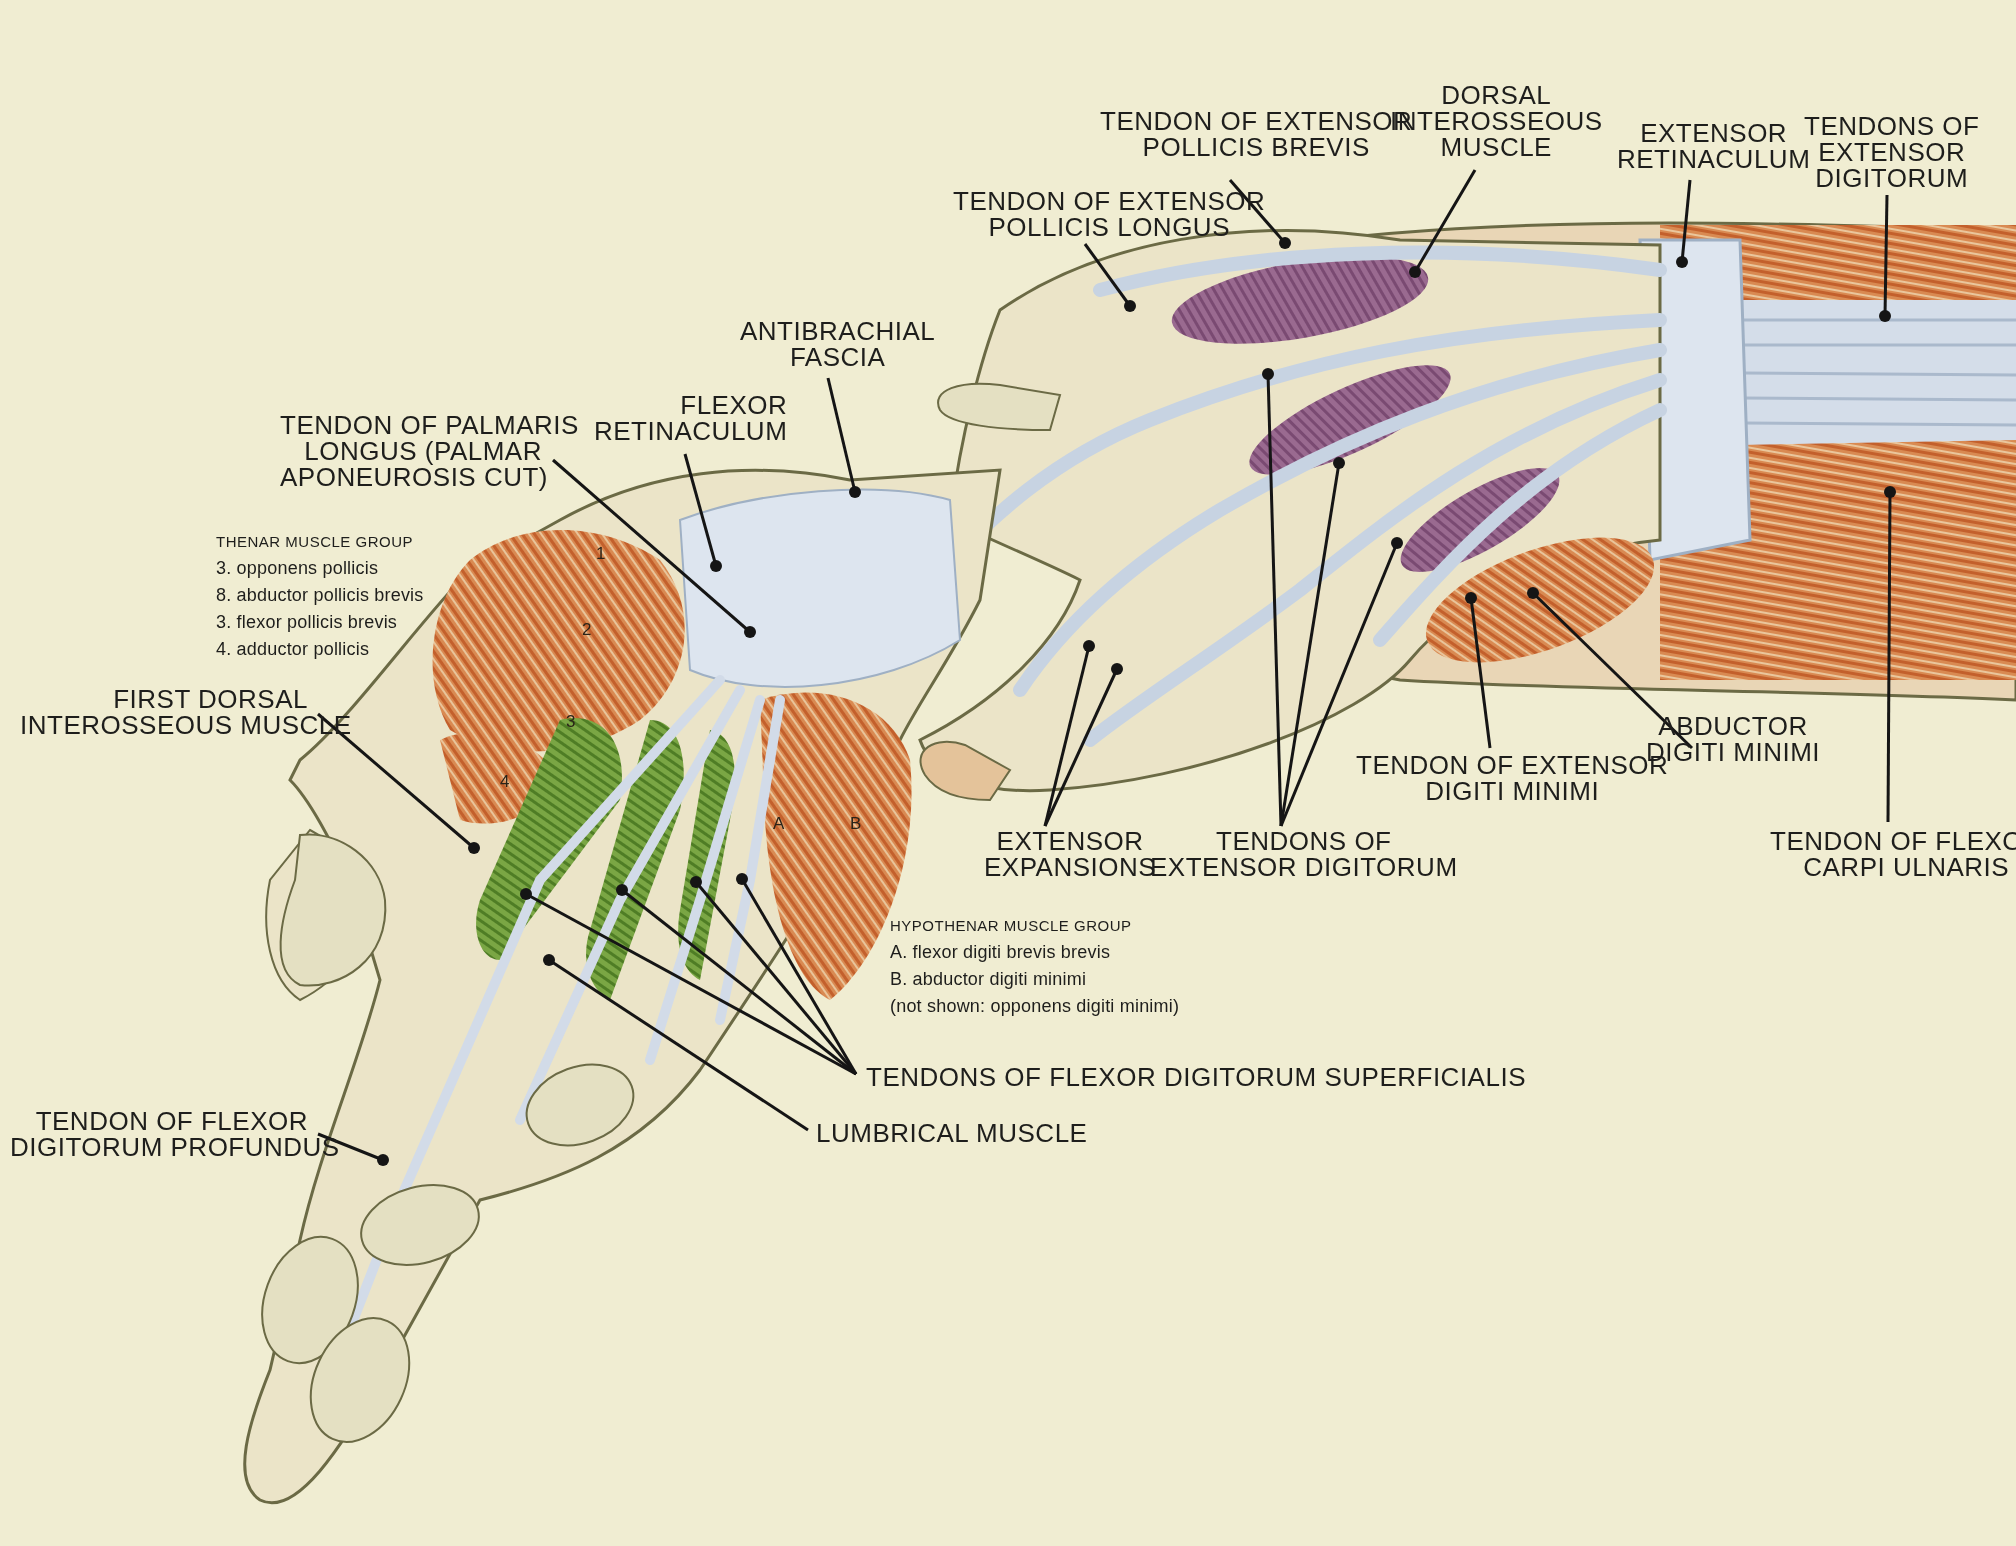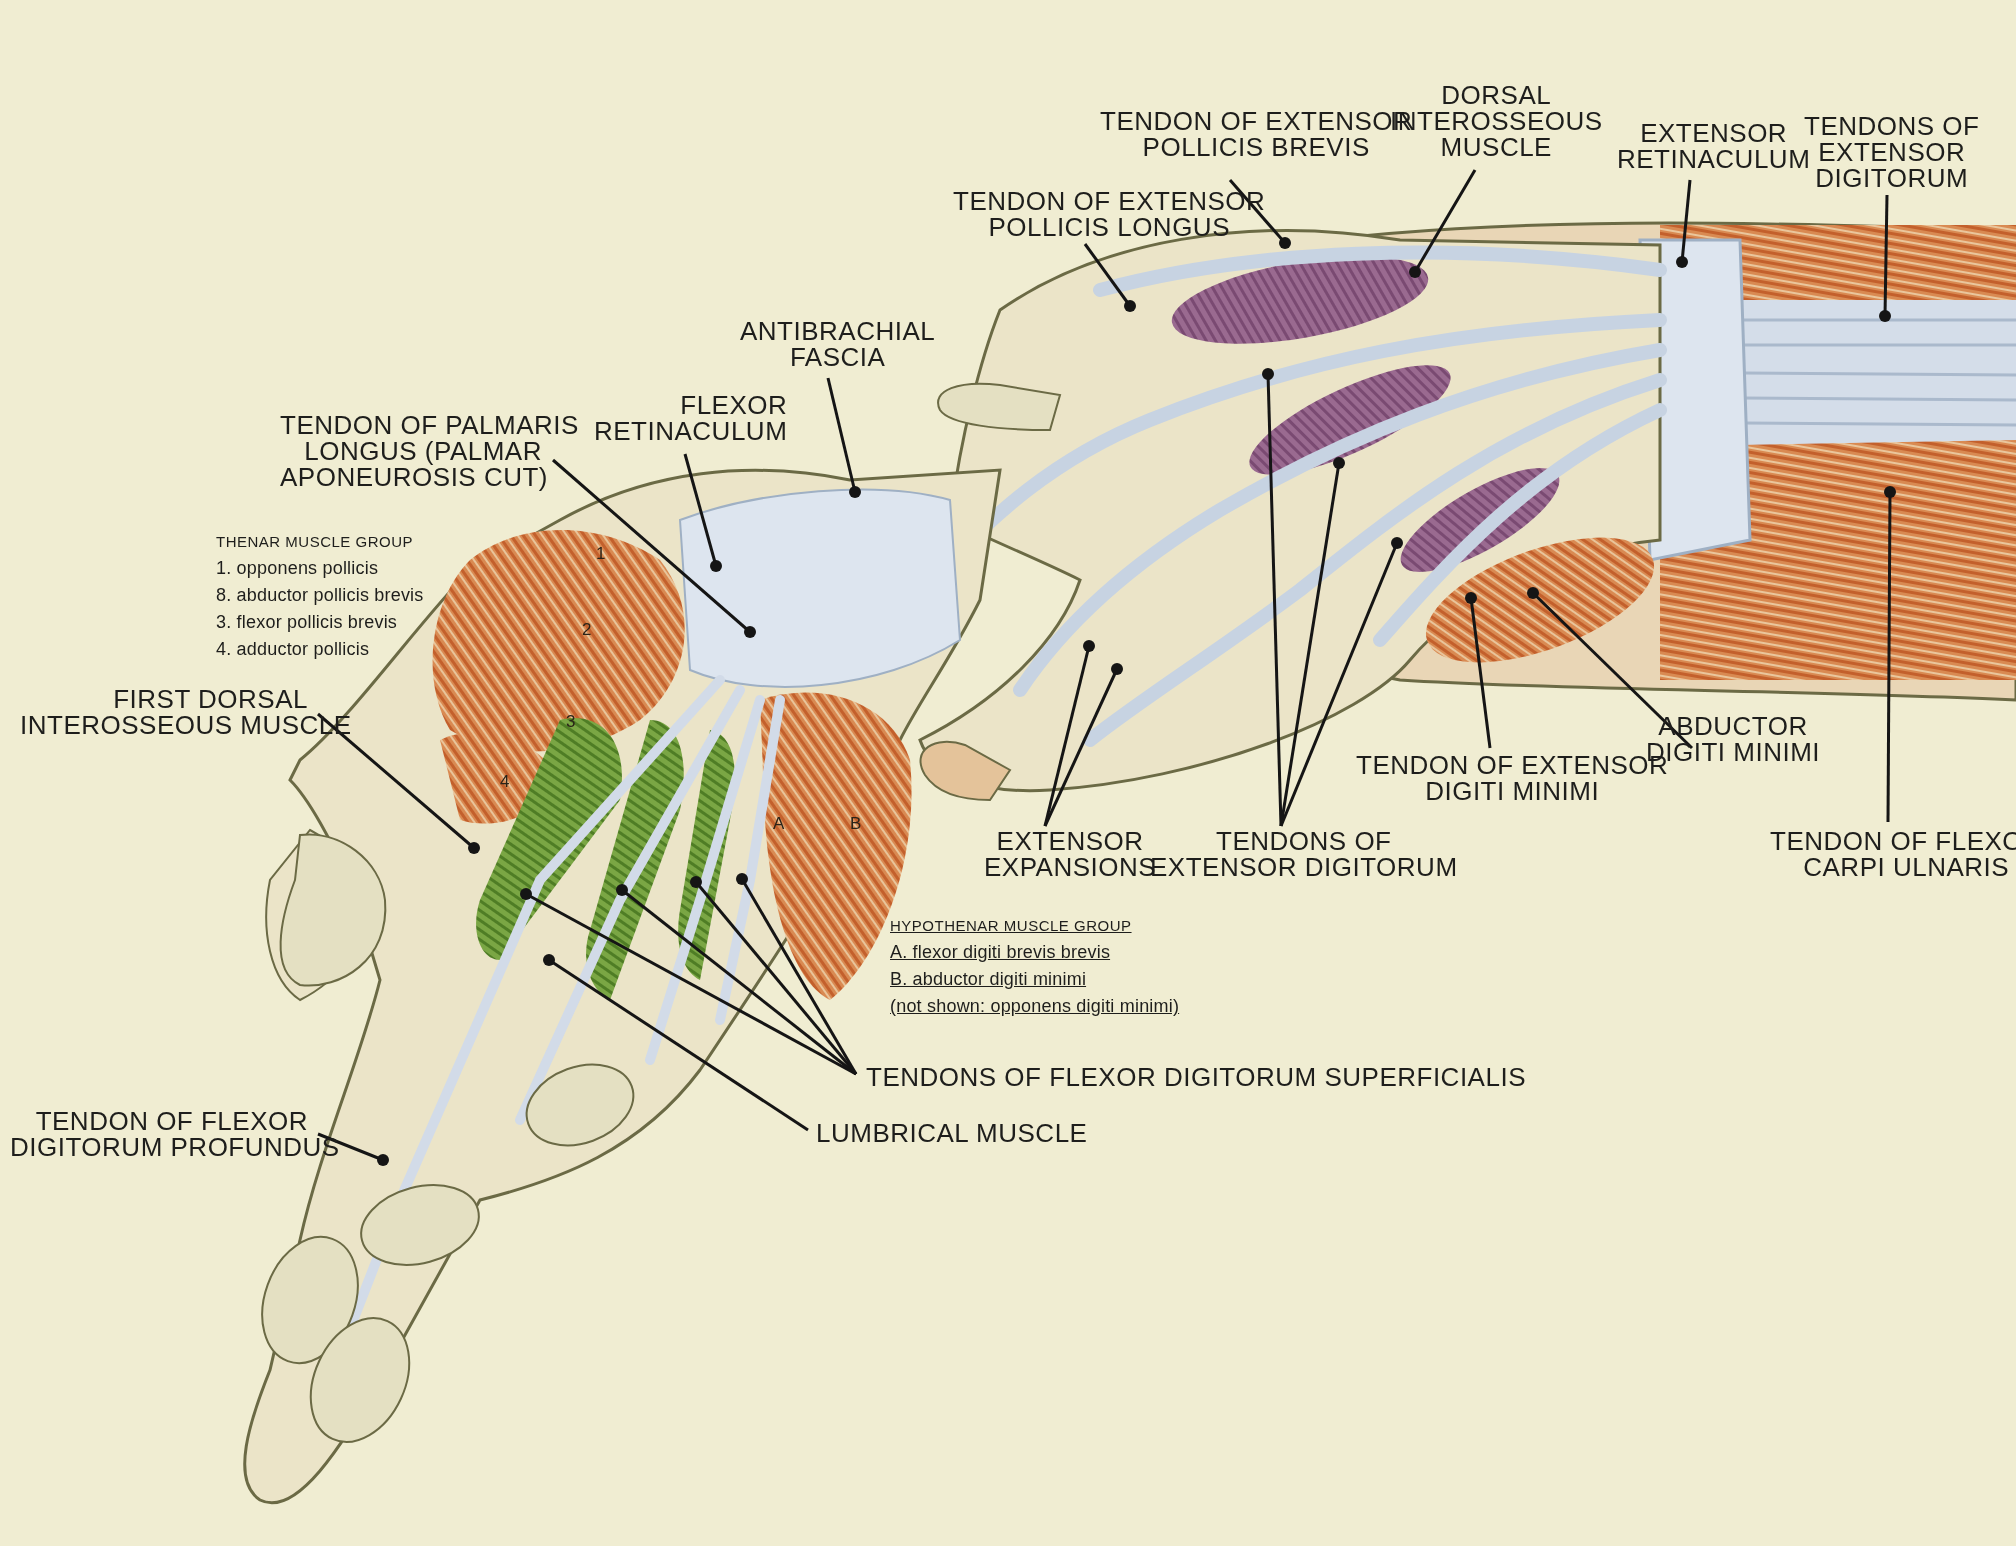--- a/index.html
+++ b/index.html
@@ -177,32 +177,32 @@
 <div class="lbl c" style="left:740px;top:318px;">ANTIBRACHIAL
 FASCIA</div>
 <div class="lbl c" style="left:594px;top:392px;text-align:right;">FLEXOR
 RETINACULUM</div>
 <div class="lbl r" style="left:280px;top:412px;width:262px;">TENDON OF PALMARIS
 LONGUS (PALMAR
 APONEUROSIS CUT)</div>
 
 <div class="group" style="left:216px;top:528px;">
   <div class="gtitle">THENAR MUSCLE GROUP</div>
-  <div class="gitem">1. opponens pollicis</div>
+  <div class="gitem">3. opponens pollicis</div>
   <div class="gitem">8. abductor pollicis brevis</div>
   <div class="gitem">3. flexor pollicis brevis</div>
   <div class="gitem">4. adductor pollicis</div>
 </div>
 
 <div class="lbl r" style="left:20px;top:686px;width:288px;">FIRST DORSAL
 INTEROSSEOUS MUSCLE</div>
 <div class="lbl r" style="left:10px;top:1108px;width:298px;">TENDON OF FLEXOR
 DIGITORUM PROFUNDUS</div>
 
-<div class="group" style="left:890px;top:912px;text-decoration:underline;">
+<div class="group" style="left:890px;top:912px;">
   <div class="gtitle">HYPOTHENAR MUSCLE GROUP</div>
   <div class="gitem">A. flexor digiti brevis brevis</div>
   <div class="gitem">B. abductor digiti minimi</div>
   <div class="gitem">(not shown: opponens digiti minimi)</div>
 </div>
 
 <div class="lbl l" style="left:866px;top:1064px;text-align:center;">TENDONS OF FLEXOR DIGITORUM SUPERFICIALIS</div>
 <div class="lbl l" style="left:816px;top:1120px;">LUMBRICAL MUSCLE</div>
 <div class="lbl c" style="left:984px;top:828px;">EXTENSOR
 EXPANSIONS</div>

